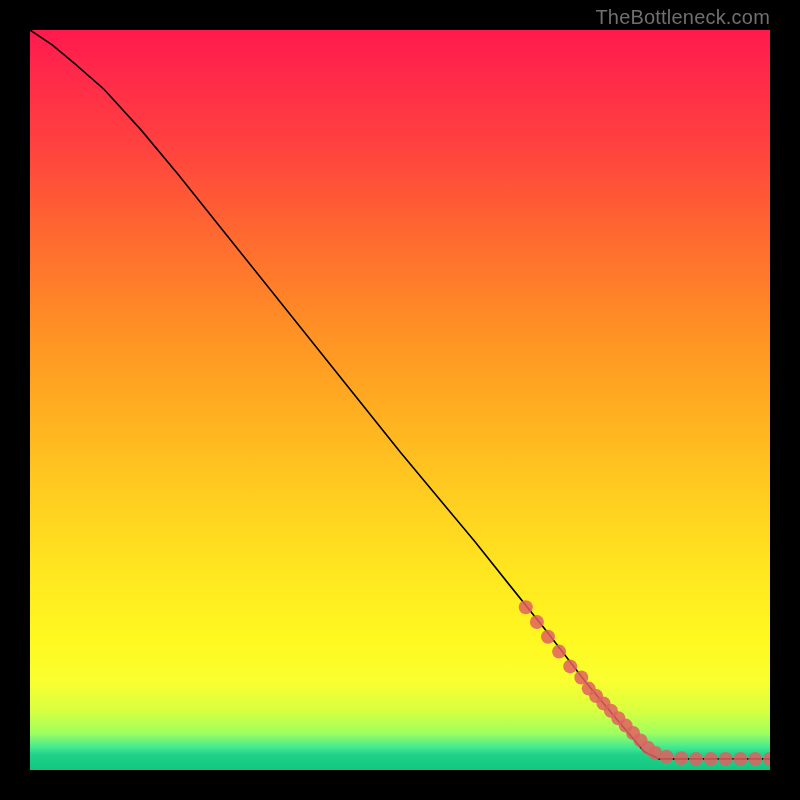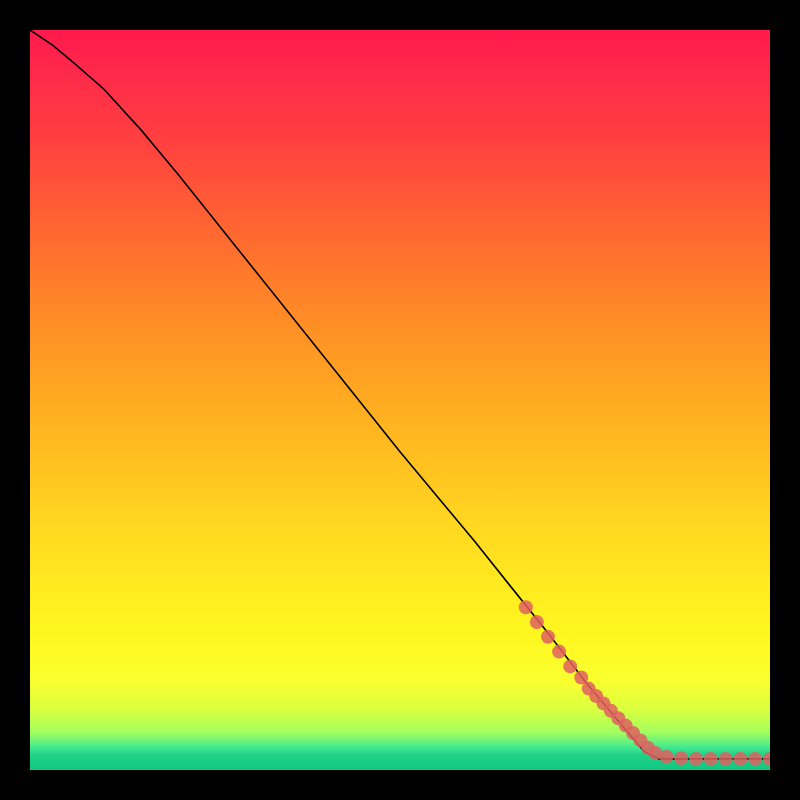--- a/index.html
+++ b/index.html
@@ -45,20 +45,21 @@
   svg.overlay {
     position: absolute;
     left: 0; top: 0;
     width: 740px; height: 740px;
   }
 </style>
 </head>
 <body>
 
 <div class="frame">
+  <div class="watermark">TheBottleneck.com</div>
   <div class="plot-area">
     <svg class="overlay" viewBox="0 0 740 740" preserveAspectRatio="none">
       <g id="series-container">
           <path d="M0.00 0.00 L22.20 14.80 L44.40 33.30 L74.00 59.20 L111.00 99.90 L148.00 144.30 L222.00 236.80 L296.00 329.30 L370.00 421.80 L444.00 510.60 L518.00 603.10 L555.00 651.20 L592.00 695.60 L614.20 721.50 L629.00 728.90 L651.20 728.90 L666.00 728.90 L703.00 728.90 L740.00 728.90" fill="none" stroke="#000000" stroke-width="1.6"></path>
           <circle cx="495.80" cy="577.20" r="7" fill="#e06060" fill-opacity="0.85"></circle>
           <circle cx="506.90" cy="592.00" r="7" fill="#e06060" fill-opacity="0.85"></circle>
           <circle cx="518.00" cy="606.80" r="7" fill="#e06060" fill-opacity="0.85"></circle>
           <circle cx="529.10" cy="621.60" r="7" fill="#e06060" fill-opacity="0.85"></circle>
           <circle cx="540.20" cy="636.40" r="7" fill="#e06060" fill-opacity="0.85"></circle>
           <circle cx="551.30" cy="647.50" r="7" fill="#e06060" fill-opacity="0.85"></circle>

